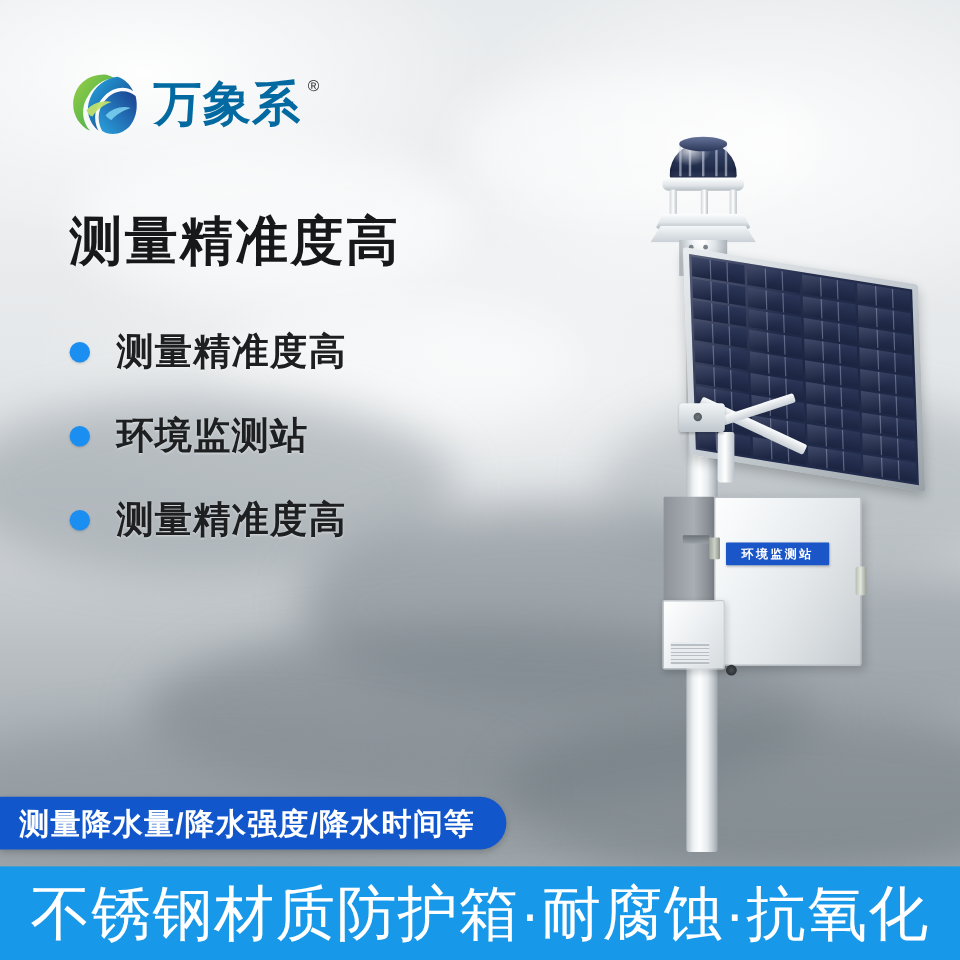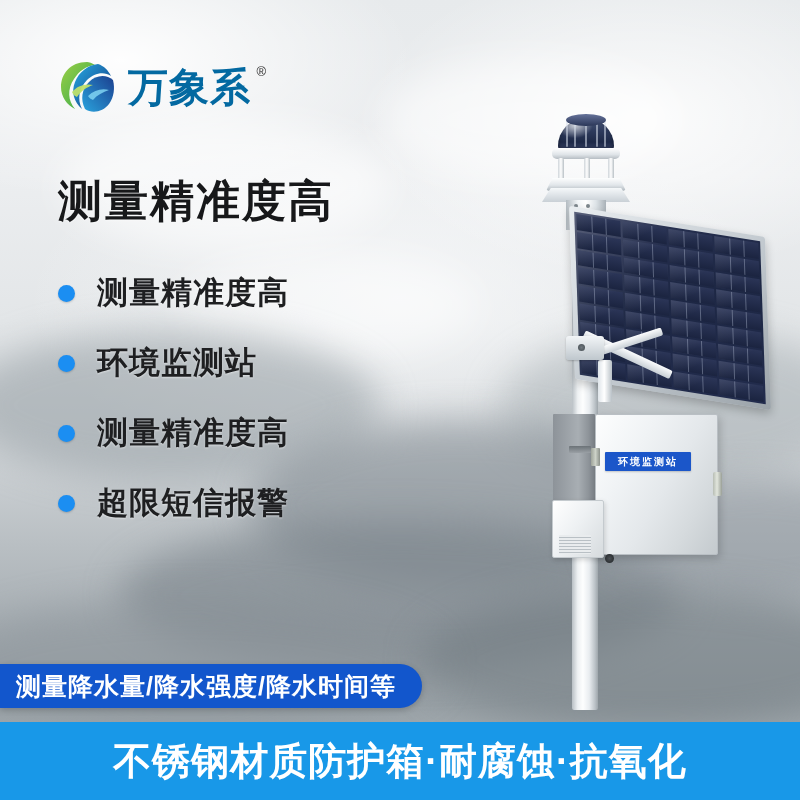--- a/index.html
+++ b/index.html
@@ -206,21 +206,21 @@
     box-shadow:0 2px 6px rgba(0,0,0,.2);
   }
   .pill span{color:#fff;font-size:25px;font-weight:bold;letter-spacing:1px;white-space:nowrap;}
 
   
   .bottombar{
     position:absolute;left:0;bottom:0;width:800px;height:78px;
     background:#1898e8;display:flex;align-items:center;justify-content:center;
   }
   .bottombar span{
-    color:#fff;font-size:38px;font-weight:bold;letter-spacing:1px;white-space:nowrap;
+    color:#fff;font-size:50px;font-weight:normal;letter-spacing:1px;white-space:nowrap;
   }
 </style>
 </head>
 <body>
 
 <div class="poster">
 
   <div class="sky">
     <div class="cloud c7"></div>
       <div class="cloud c8"></div>
@@ -367,24 +367,20 @@
       <div class="feature-label">测量精准度高</div>
     </div>
     <div class="feature">
       <div class="dot"></div>
       <div class="feature-label">环境监测站</div>
     </div>
     <div class="feature">
       <div class="dot"></div>
       <div class="feature-label">测量精准度高</div>
     </div>
-    <div class="feature">
-      <div class="dot"></div>
-      <div class="feature-label">超限短信报警</div>
-    </div>
   </div>
 
   <div class="pill">
     <span>测量降水量/降水强度/降水时间等</span>
   </div>
 
   <div class="bottombar">
     <span>不锈钢材质防护箱·耐腐蚀·抗氧化</span>
   </div>
 

